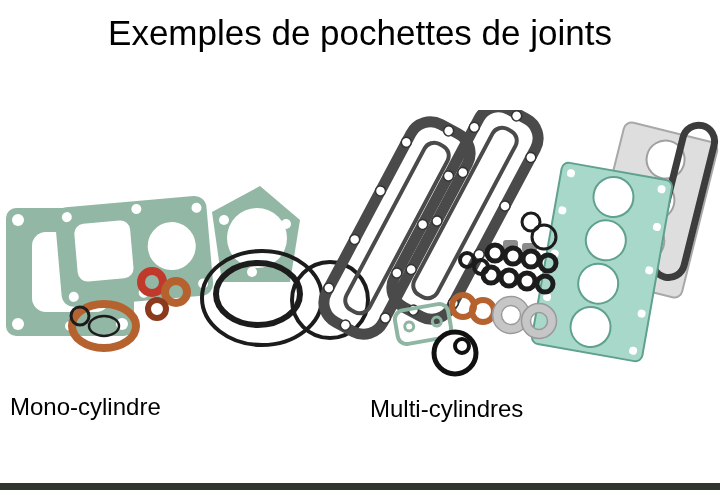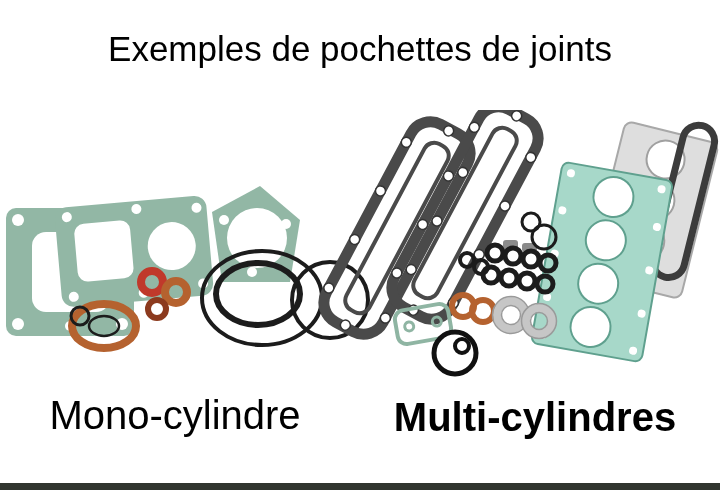--- a/index.html
+++ b/index.html
@@ -5,28 +5,28 @@
   * { margin: 0; padding: 0; box-sizing: border-box; }
   html, body { background: #fff; }
   body { font-family: "Liberation Sans", sans-serif; }
   .page {
     position: relative; width: 720px; height: 490px;
     background: var(--background, #fff); overflow: hidden;
   }
   .title {
     position: absolute; top: 13px; left: 0; width: 100%;
     text-align: center; color: var(--text, #000);
-    font-size: 35px; line-height: 1.17; letter-spacing: 0px; margin-top: 16px;
+    font-size: 35px; line-height: 1.17; letter-spacing: 0px;
   }
   .caption {
-    position: absolute; font-size: 40px; color: var(--text, #000);
-    text-align: center; white-space: nowrap;
+    position: absolute; font-size: 24px; color: var(--text, #000);
+    white-space: nowrap;
   }
   .caption-left  { top: 393px; left: 10px;  width: 330px; }
-  .caption-right { top: 395px; left: 370px; width: 330px; font-weight: bold; }
+  .caption-right { top: 395px; left: 370px; width: 330px; }
   .figure-left  { position: absolute; left: 0px;   top: 120px; }
   .figure-right { position: absolute; left: 315px; top: 110px; }
   .bottom-bar {
     position: absolute; left: 0; bottom: 0; width: 100%; height: 7px;
     background: var(--bottom-bar, #31352f);
   }
   
   .green     { fill: var(--gasket-green, #92b7a5); }
   .hole      { fill: #ffffff; }
   .teal      { fill: var(--gasket-teal, #a7d8c9); stroke: #5fa08e; stroke-width: 2; }

